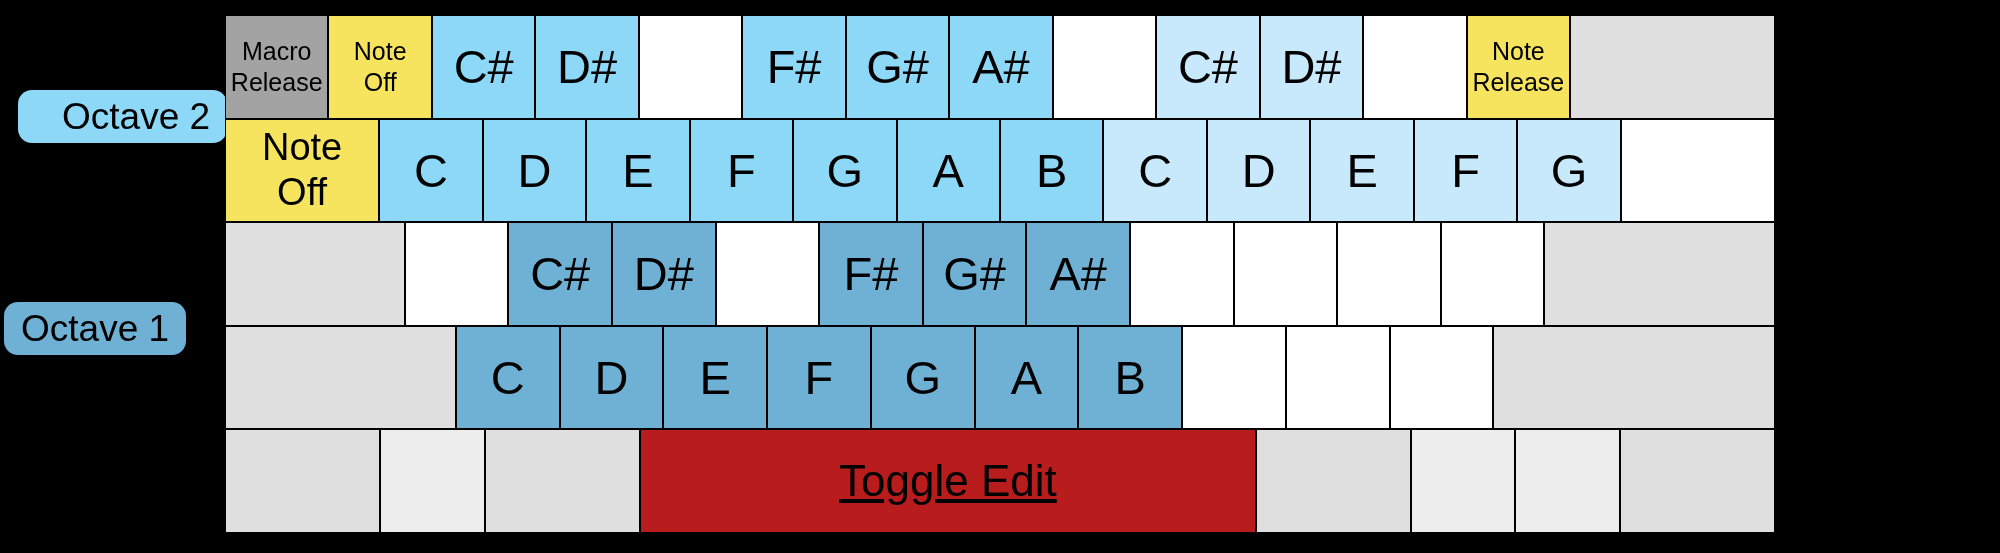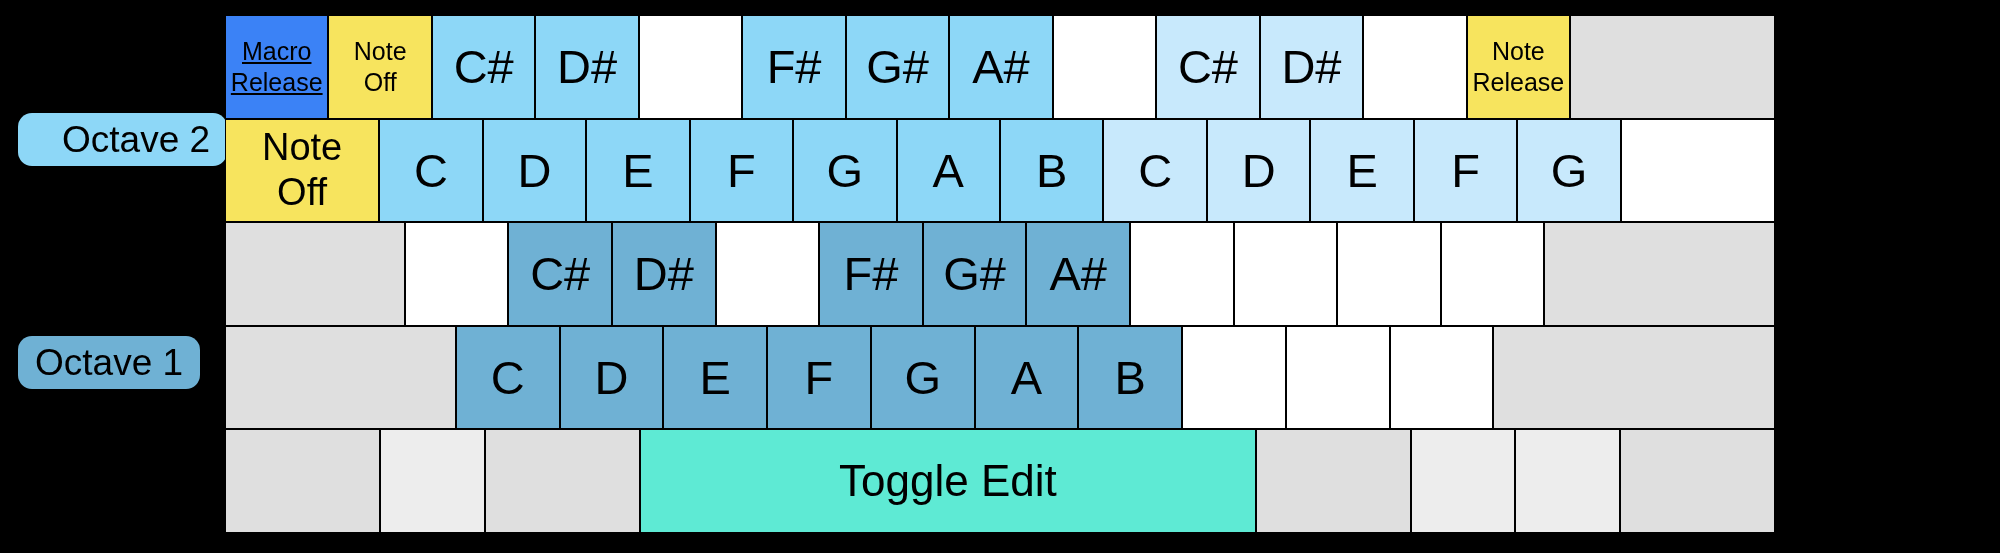--- a/index.html
+++ b/index.html
@@ -63,41 +63,41 @@
     height: 53px;
     border-radius: 14px;
     display: flex;
     align-items: center;
     justify-content: center;
     padding: 0 17px;
     box-sizing: border-box;
     font-size: 37px;
     white-space: nowrap;
   }
-  .badge-octave-2 { left: 18px;  top: 113px; padding-left: 44px;  }
-  .badge-octave-1 { left: 18px;  top: 302px; margin-top: 34px; }
+  .badge-octave-2 { left: 18px;  top: 90px; padding-left: 44px;  }
+  .badge-octave-1 { left: 4px;  top: 302px; }
   .badge-octave-3 { right: 17px; top: 95px;  }
 </style>
 </head>
 <body>
 
 <div class="stage">
 
   <div class="badge badge-octave-2" style="background: rgb(141, 215, 247);">
     <span>Octave 2</span>
   </div>
 
   <div class="badge badge-octave-1" style="background: rgb(111, 177, 212);">
     <span>Octave 1</span>
   </div>
 
 
   <div class="keyboard">
       <div class="krow">
-        <div class="key" style="flex: 1 0 0px; background: #3b82f6; text-decoration: underline;">
+        <div class="key" style="flex: 1 0 0px; background: #a3a3a3;">
           <div class="small-label">Macro</div>
           <div class="small-label">Release</div>
         </div>
         <div class="key" style="flex: 1 0 0px; background: rgb(247, 228, 94);">
           <div class="small-label">Note</div>
           <div class="small-label">Off</div>
         </div>
         <div class="key" style="flex: 1 0 0px; background: rgb(141, 215, 247);">
           <div class="note-label">C#</div>
         </div>
@@ -221,21 +221,21 @@
         </div>
         <div class="key" style="flex: 1 0 0px; background: rgb(255, 255, 255);"></div>
         <div class="key" style="flex: 1 0 0px; background: rgb(255, 255, 255);"></div>
         <div class="key" style="flex: 1 0 0px; background: rgb(255, 255, 255);"></div>
         <div class="key" style="flex: 2.75 0 0px; background: rgb(223, 223, 223);"></div>
       </div>
       <div class="krow">
         <div class="key" style="flex: 1.5 0 0px; background: rgb(223, 223, 223);"></div>
         <div class="key" style="flex: 1 0 0px; background: rgb(237, 237, 237);"></div>
         <div class="key" style="flex: 1.5 0 0px; background: rgb(223, 223, 223);"></div>
-        <div class="key" style="flex: 6 0 0px; background: #5eead4;">
+        <div class="key" style="flex: 6 0 0px; background: #b91c1c; text-decoration: underline;">
           <div class="toggle-label">Toggle Edit</div>
         </div>
         <div class="key" style="flex: 1.5 0 0px; background: rgb(223, 223, 223);"></div>
         <div class="key" style="flex: 1 0 0px; background: rgb(237, 237, 237);"></div>
         <div class="key" style="flex: 1 0 0px; background: rgb(237, 237, 237);"></div>
         <div class="key" style="flex: 1.5 0 0px; background: rgb(223, 223, 223);"></div>
       </div>
     </div>
 
 </div>

